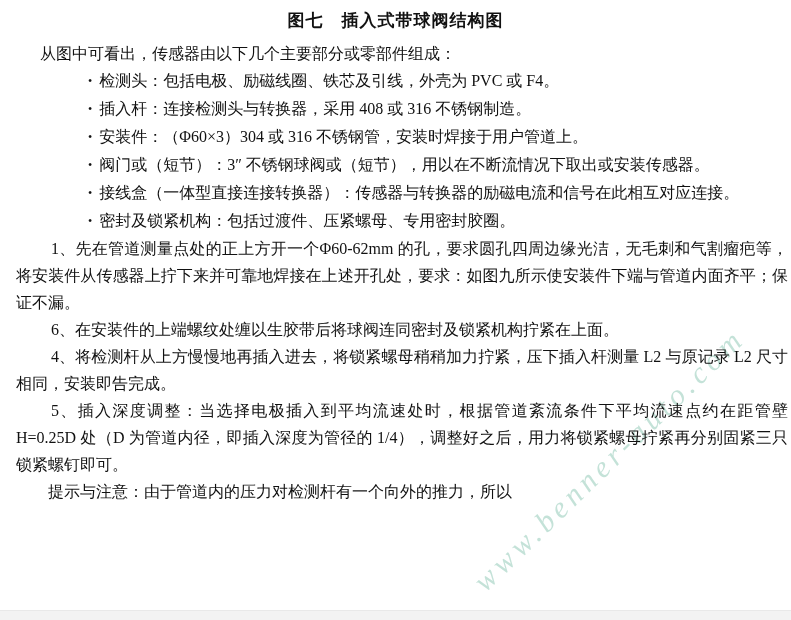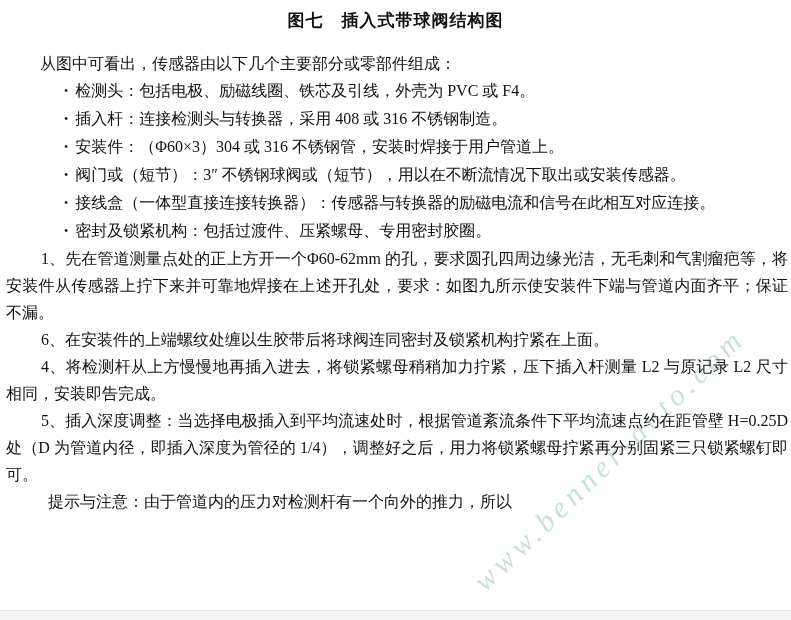--- a/index.html
+++ b/index.html
@@ -16,47 +16,47 @@
     font-family: "Liberation Serif", "DejaVu Serif", serif;
     font-size: 16px;
     line-height: 27px;
     color: #111111;
   }
   .content {
     position: relative;
     z-index: 2;
   }
   .title {
-    margin: 8px 0 16px 0;
+    margin: 8px 0 6px 0;
     text-align: center;
     font-size: 17px;
     font-weight: bold;
     line-height: 26px;
     letter-spacing: 1px;
   }
   .intro {
     margin: 0 3px 0 5px;
     text-indent: 35px;
   }
   .bullets {
     list-style: none;
     margin: 0;
-    padding: 0 3px 0 64px;
+    padding: 0 3px 0 88px;
   }
   .bullets li {
     margin: 0;
   }
   .bullet-dot {
     display: inline-block;
     font-size: 12px;
     vertical-align: 1px;
     margin-right: 7px;
   }
   .step {
-    margin: 0 3px 0 6px;
+    margin: 0 3px 0 16px;
     text-indent: 35px;
     text-align: justify;
   }
   .notice-heading {
     margin: 0 3px 0 48px;
     font-weight: normal;
   }
   .notice-item {
     margin: 0 3px 0 64px;
     font-weight: bold;

